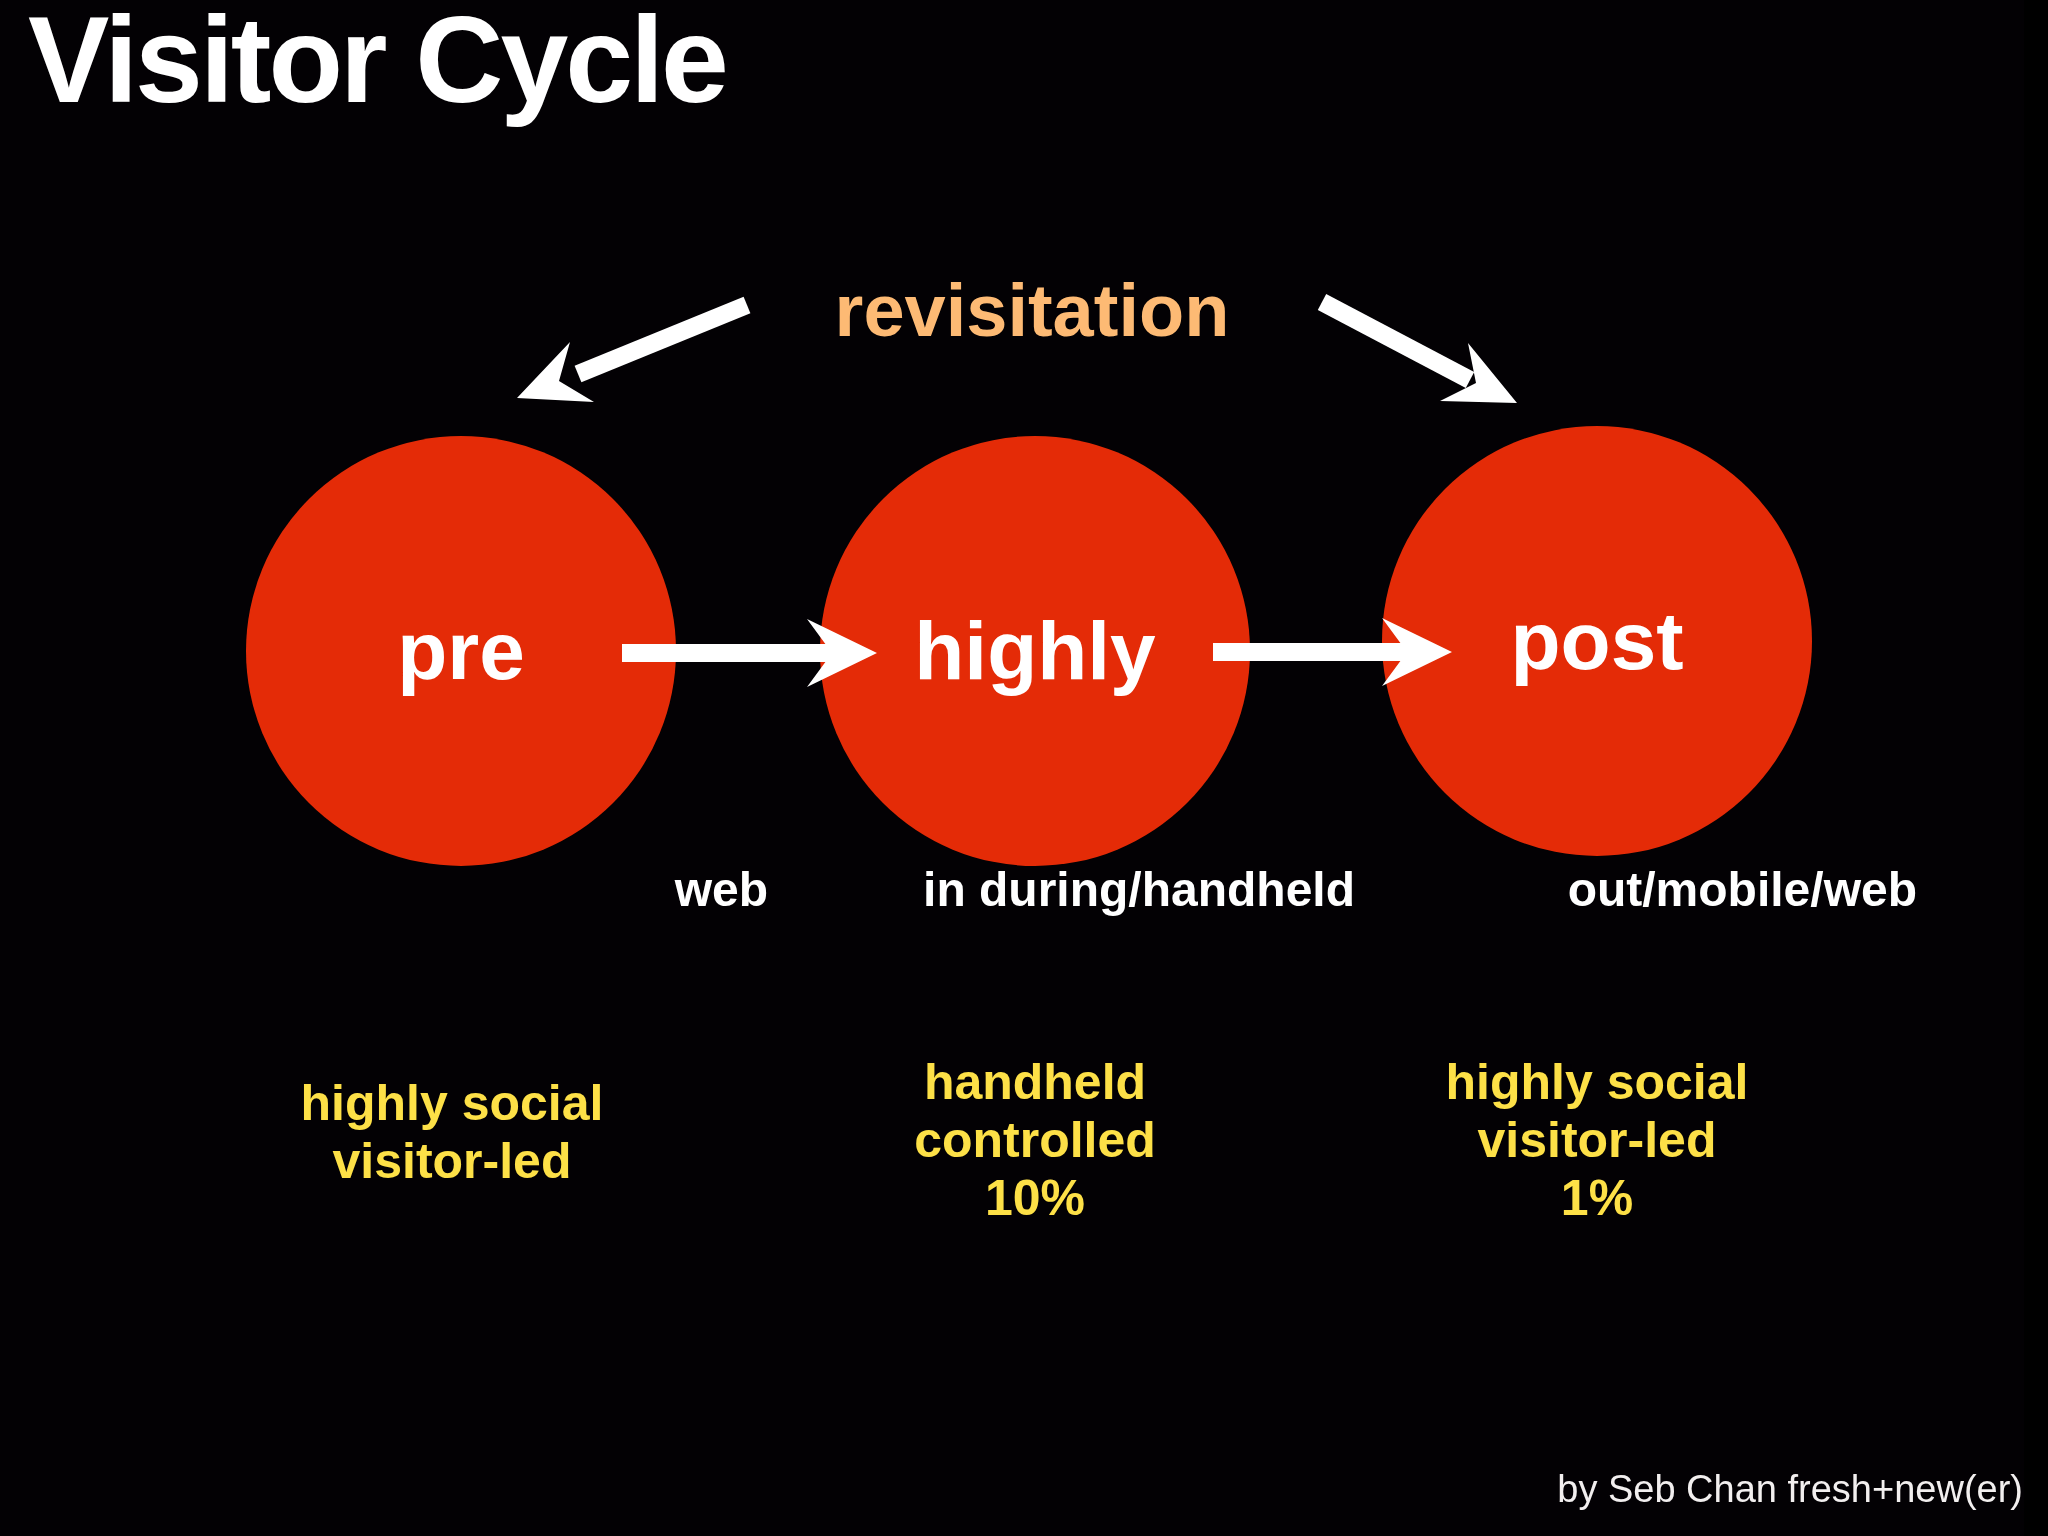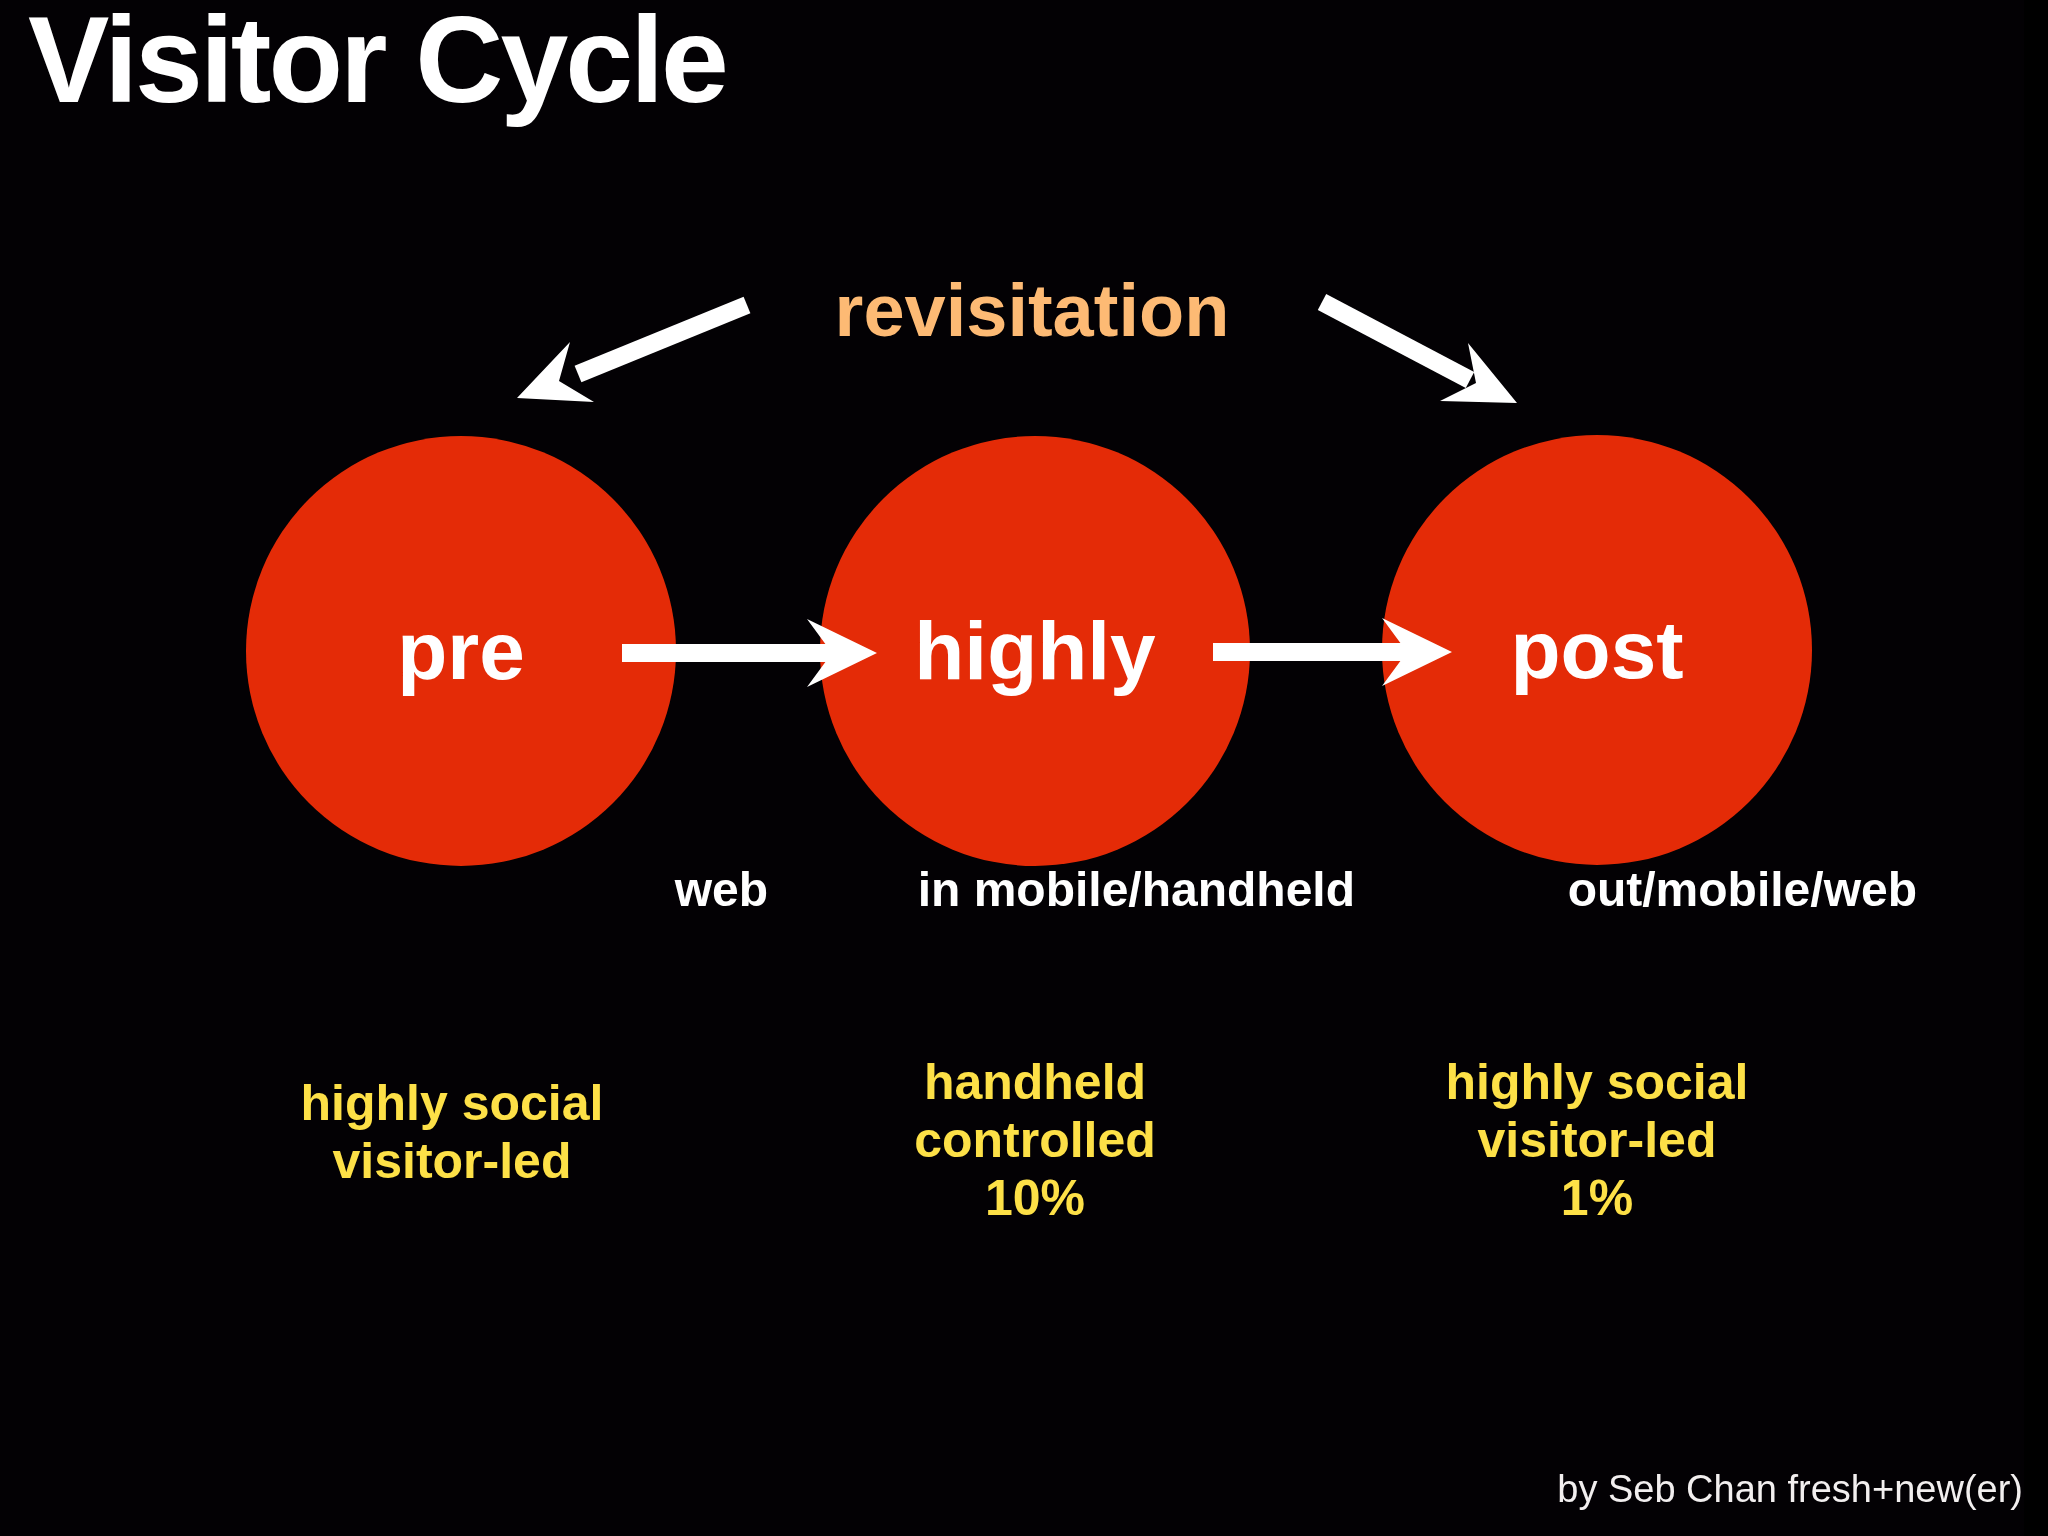--- a/index.html
+++ b/index.html
@@ -50,21 +50,21 @@
     z-index: 2;
   }
   .stage-circle .stage-label {
     font-size: 82px;
     font-weight: 700;
     color: #ffffff;
     line-height: 1;
   }
   .circle-pre    { left: 246px;  top: 436px; }
   .circle-during { left: 820px;  top: 436px; }
-  .circle-post   { left: 1382px; top: 435px; text-align: center; }
+  .circle-post   { left: 1382px; top: 426px; text-align: center; }
 
   .arrows-layer {
     position: absolute;
     left: 0; top: 0;
     width: 2048px;
     height: 1536px;
     z-index: 4;
     pointer-events: none;
   }
   .arrows-layer line    { stroke: #ffffff; stroke-width: 18px; }
@@ -145,21 +145,21 @@
       <polygon points="877,653 807,619 832,653 807,687"></polygon>
     </g>
 
     <g>
       <line x1="1213" y1="652" x2="1410" y2="652"></line>
       <polygon points="1452,652 1382,618 1407,652 1382,686"></polygon>
     </g>
   </svg>
 
   <div class="sublabel sublabel-pre">web</div>
-  <div class="sublabel sublabel-during">in mobile/handheld</div>
+  <div class="sublabel sublabel-during">in during/handheld</div>
   <div class="sublabel sublabel-post">out/mobile/web</div>
 
   <div class="description desc-pre">
     <span class="desc-line">highly social</span>
     <span class="desc-line">visitor-led</span>
   </div>
   <div class="description desc-during">
     <span class="desc-line">handheld</span>
     <span class="desc-line">controlled</span>
     <span class="desc-line">10%</span>

